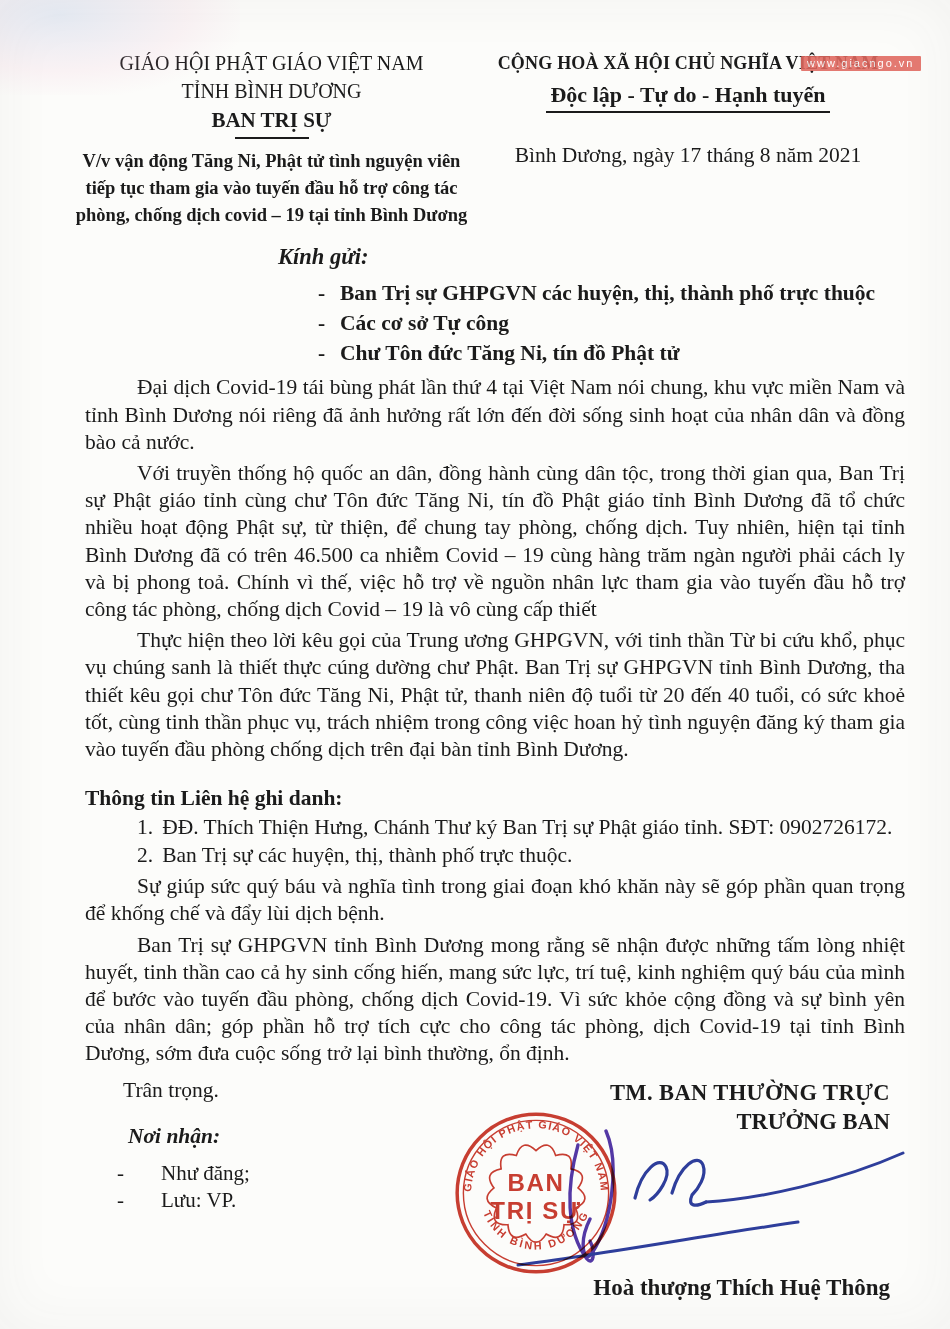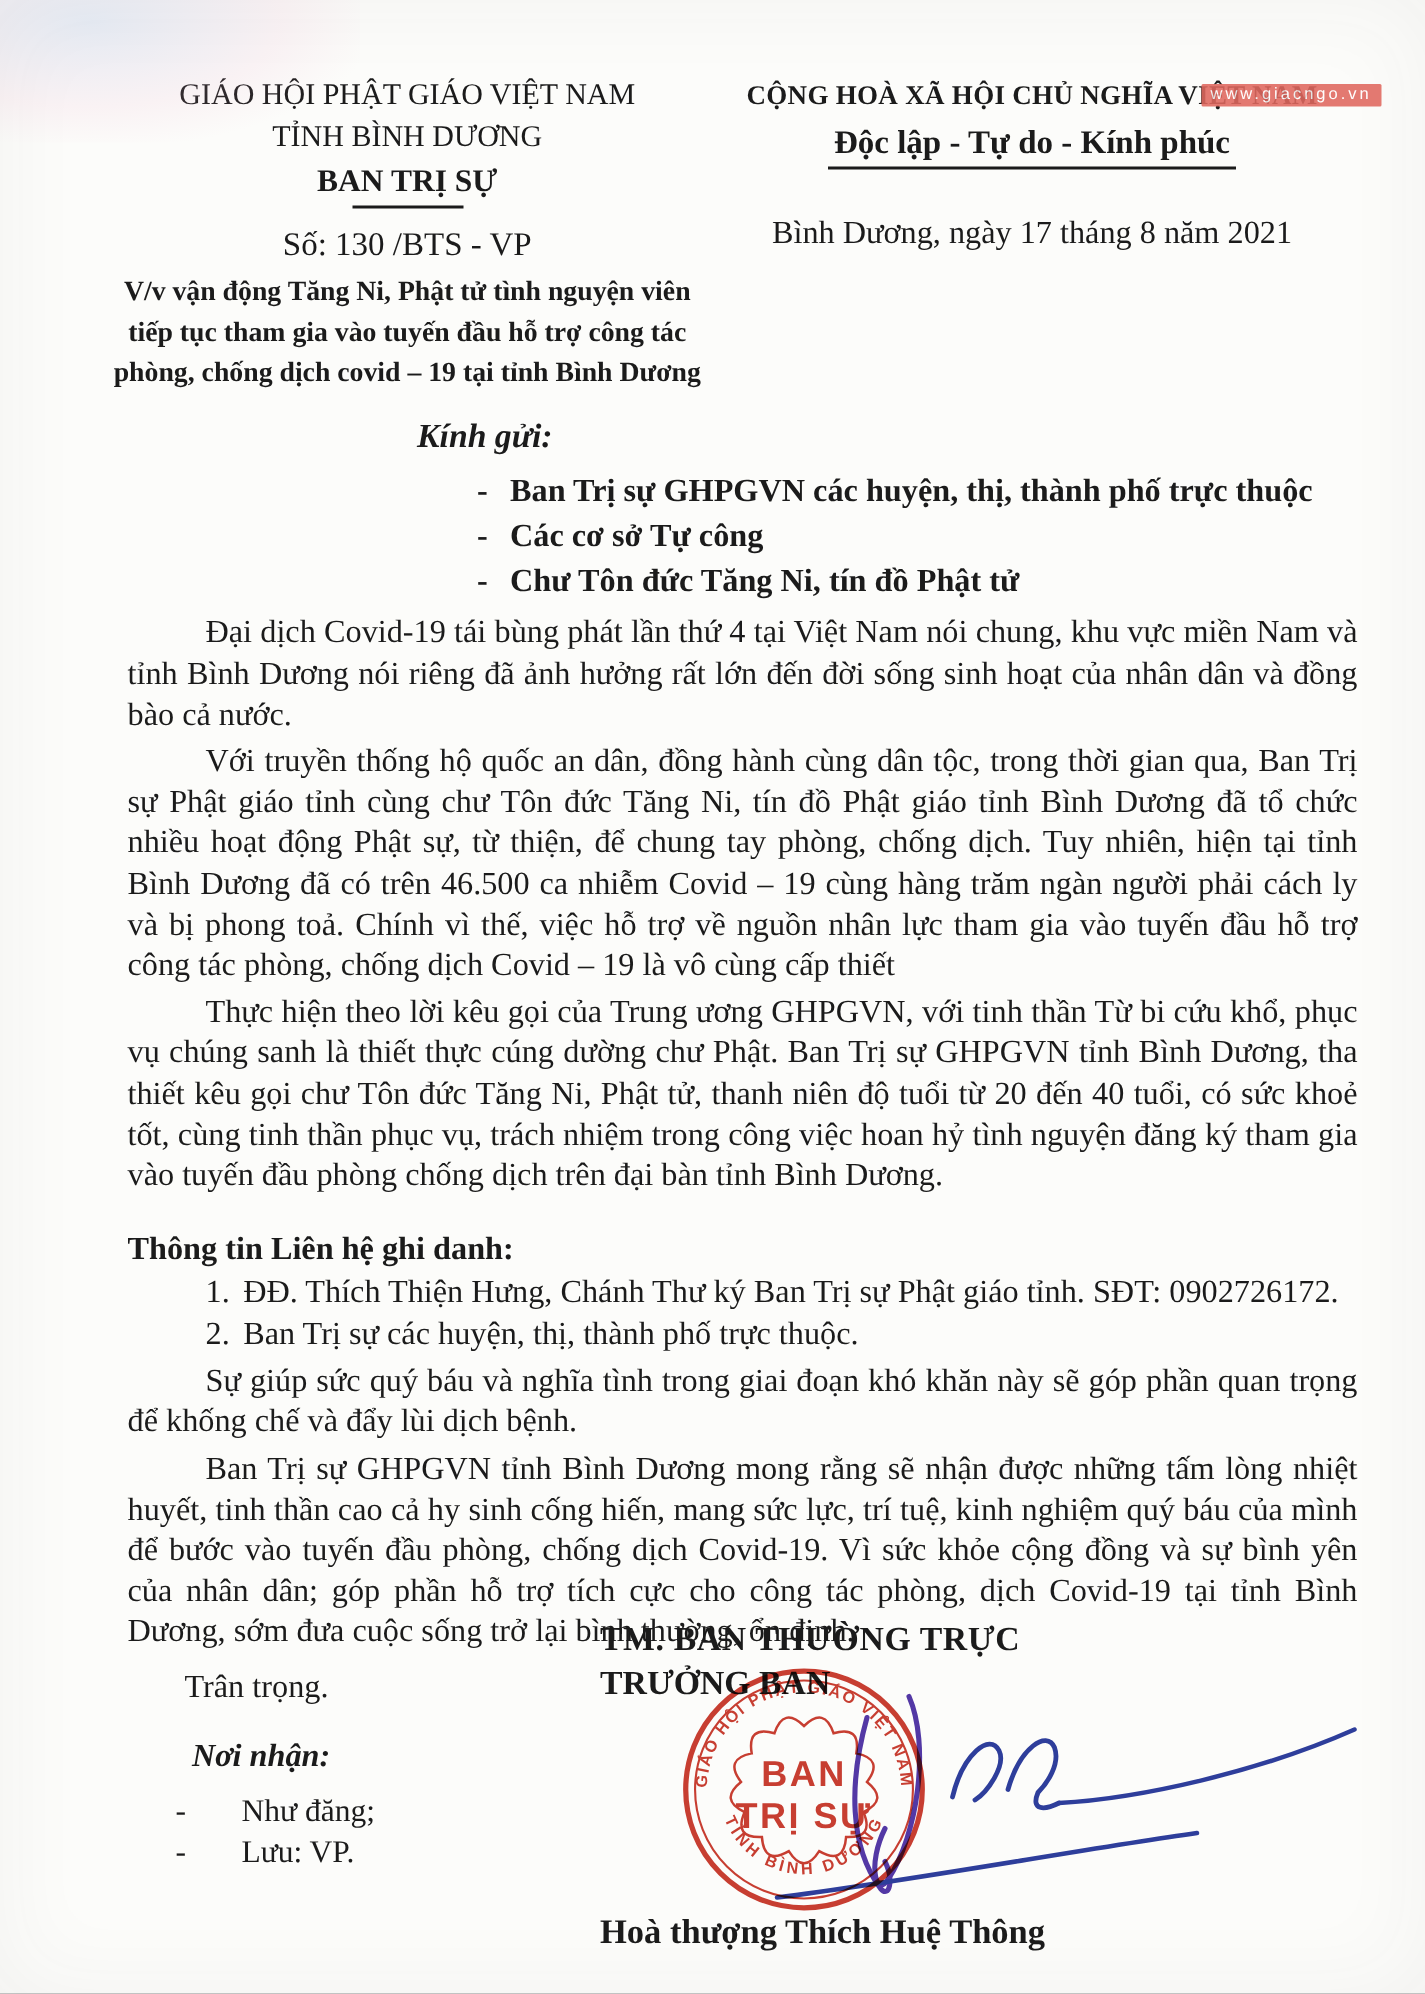--- a/index.html
+++ b/index.html
@@ -40,21 +40,21 @@
   .contact-list{margin-top:1px;}
   .contact-item{display:flex;padding-left:52px;line-height:28px;}
   .contact-item .num{margin-right:9px;}
   .regards{margin:8px 0 0 85px;font-size:21.5px;line-height:28px;text-indent:38px;}
   
   .noi-nhan{margin:18px 0 0 85px;}
   .nn-label{font-weight:bold;font-style:italic;font-size:21.5px;margin-left:43px;line-height:28px;}
   .nn-items{margin-top:10px;margin-left:30px;}
   .nn-item{display:flex;font-size:21px;line-height:27px;}
   .nn-item .dash{width:44px;padding-left:2px;}
-  .sign-block{position:absolute;left:400px;top:1080px;width:490px;text-align:left;font-weight:bold;}
+  .sign-block{position:absolute;left:400px;top:1080px;width:490px;text-align:right;font-weight:bold;}
   .sb-1{font-size:22.5px;letter-spacing:.4px;}
   .sb-2{font-size:22.5px;margin-top:3px;}
   .sb-name{position:absolute;left:0;top:195px;width:100%;font-size:23px;}
   .seal-svg{position:absolute;left:453px;top:1110px;width:166px;height:166px;mix-blend-mode:multiply;opacity:.93;}
   .sig-svg{position:absolute;left:430px;top:1103px;width:490px;height:170px;mix-blend-mode:multiply;}
   .seal-center{font-family:"Liberation Sans","DejaVu Sans",sans-serif;font-weight:bold;letter-spacing:2px;}
   .seal-ring{font-family:"Liberation Sans","DejaVu Sans",sans-serif;font-weight:bold;}
 </style>
 </head>
 <body>
@@ -63,26 +63,25 @@
   <div class="corner-noise"></div>
 
   <div class="watermark">www.giacngo.vn</div>
 
   <div class="header">
     <div class="hl">
       <div class="hl-org1">GIÁO HỘI PHẬT GIÁO VIỆT NAM</div>
       <div class="hl-org2">TỈNH BÌNH DƯƠNG</div>
       <div class="hl-org3">BAN TRỊ SỰ</div>
       <div class="hl-rule"></div>
-      <div class="hl-num">Số: 130 /BTS - VP</div>
       <div class="hl-subject">V/v vận động Tăng Ni, Phật tử tình nguyện viên tiếp tục tham gia vào tuyến đầu hỗ trợ công tác phòng, chống dịch covid – 19 tại tỉnh Bình Dương</div>
     </div>
     <div class="hr">
       <div class="hr-n1">CỘNG HOÀ XÃ HỘI CHỦ NGHĨA VIỆT NAM</div>
-      <div><span class="hr-n2">Độc lập - Tự do - Kính phúc</span></div>
+      <div><span class="hr-n2">Độc lập - Tự do - Hạnh tuyến</span></div>
       <div class="hr-date">Bình Dương, ngày 17 tháng 8 năm 2021</div>
     </div>
   </div>
 
   <div class="salutation">
     <div class="sal-label">Kính gửi:</div>
     <div class="sal-items">
         <div class="sal-item">
         <span class="dash">-</span>
         <span>Ban Trị sự GHPGVN các huyện, thị, thành phố trực thuộc</span>

